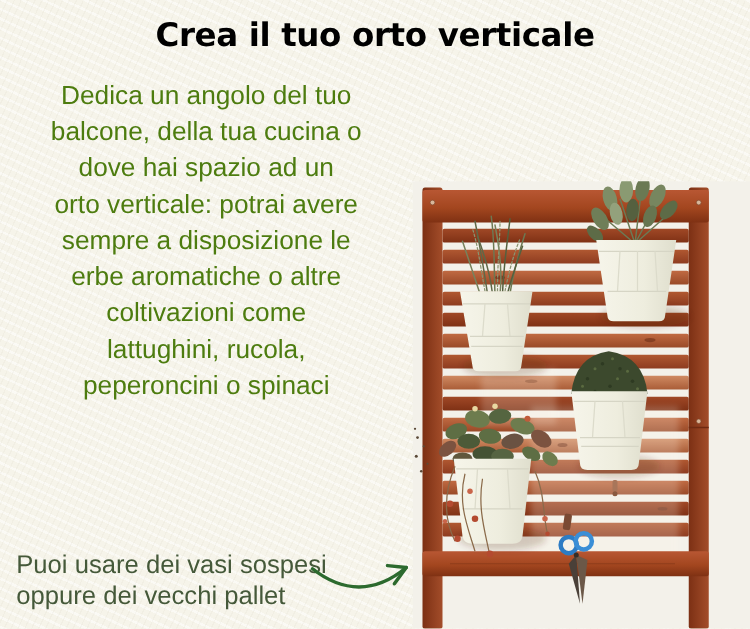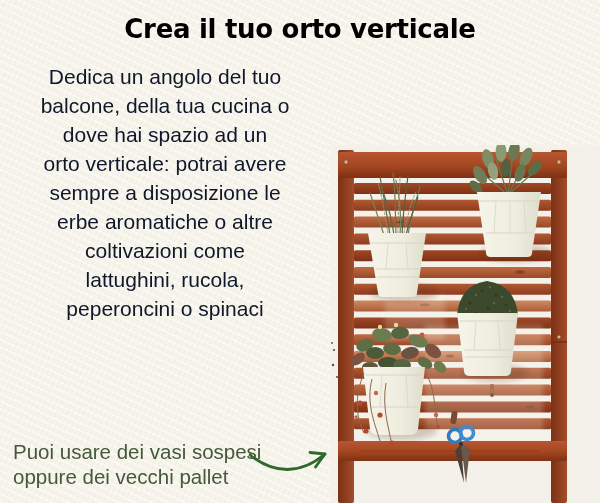--- a/index.html
+++ b/index.html
@@ -15,21 +15,21 @@
     position:absolute;left:0;top:14px;width:600px;
     text-align:center;
     font-family:"DejaVu Sans", sans-serif;
     font-weight:700;font-size:26px;letter-spacing:-0.3px;
     color:#000000;
   }
   .intro{
     position:absolute;left:0;top:62px;width:330px;margin:0;
     text-align:center;white-space:pre-line;
     font-size:21px;line-height:29px;
-    color:#0f172a;
+    color:#4d7c0f;
   }
   .footer-note{
     position:absolute;left:13px;top:439px;width:320px;margin:0;
     text-align:left;white-space:pre-line;
     font-size:20.5px;line-height:25px;
     color:#45593a;
   }
   .arrow-svg{position:absolute;left:246px;top:441px;width:92px;height:46px;}
   .photo-svg{position:absolute;left:330px;top:145px;width:270px;height:358px;}
 </style>

